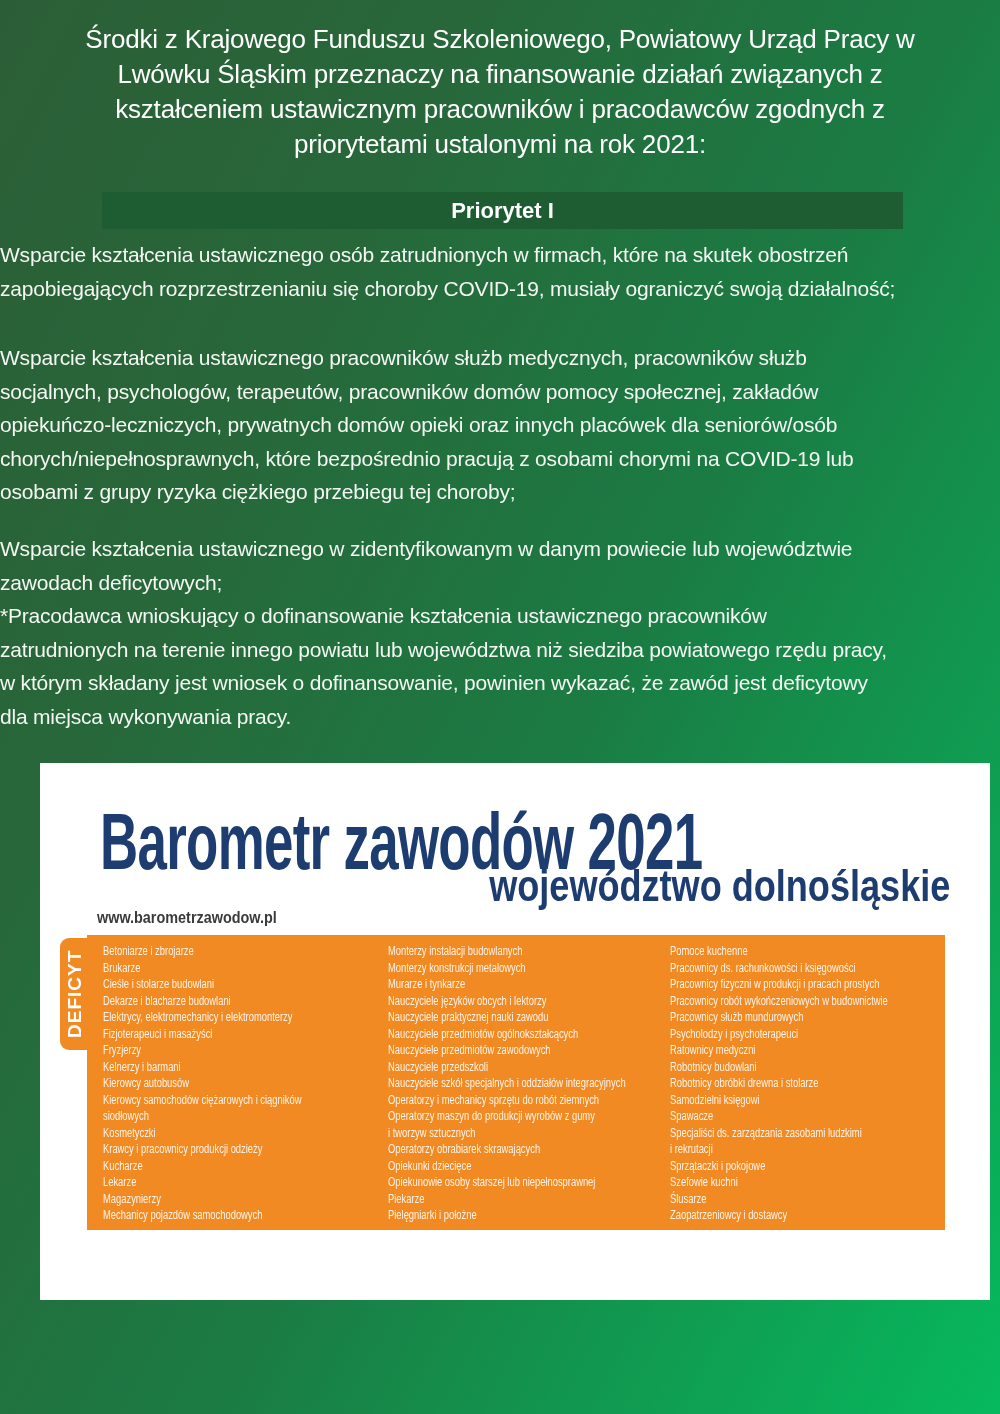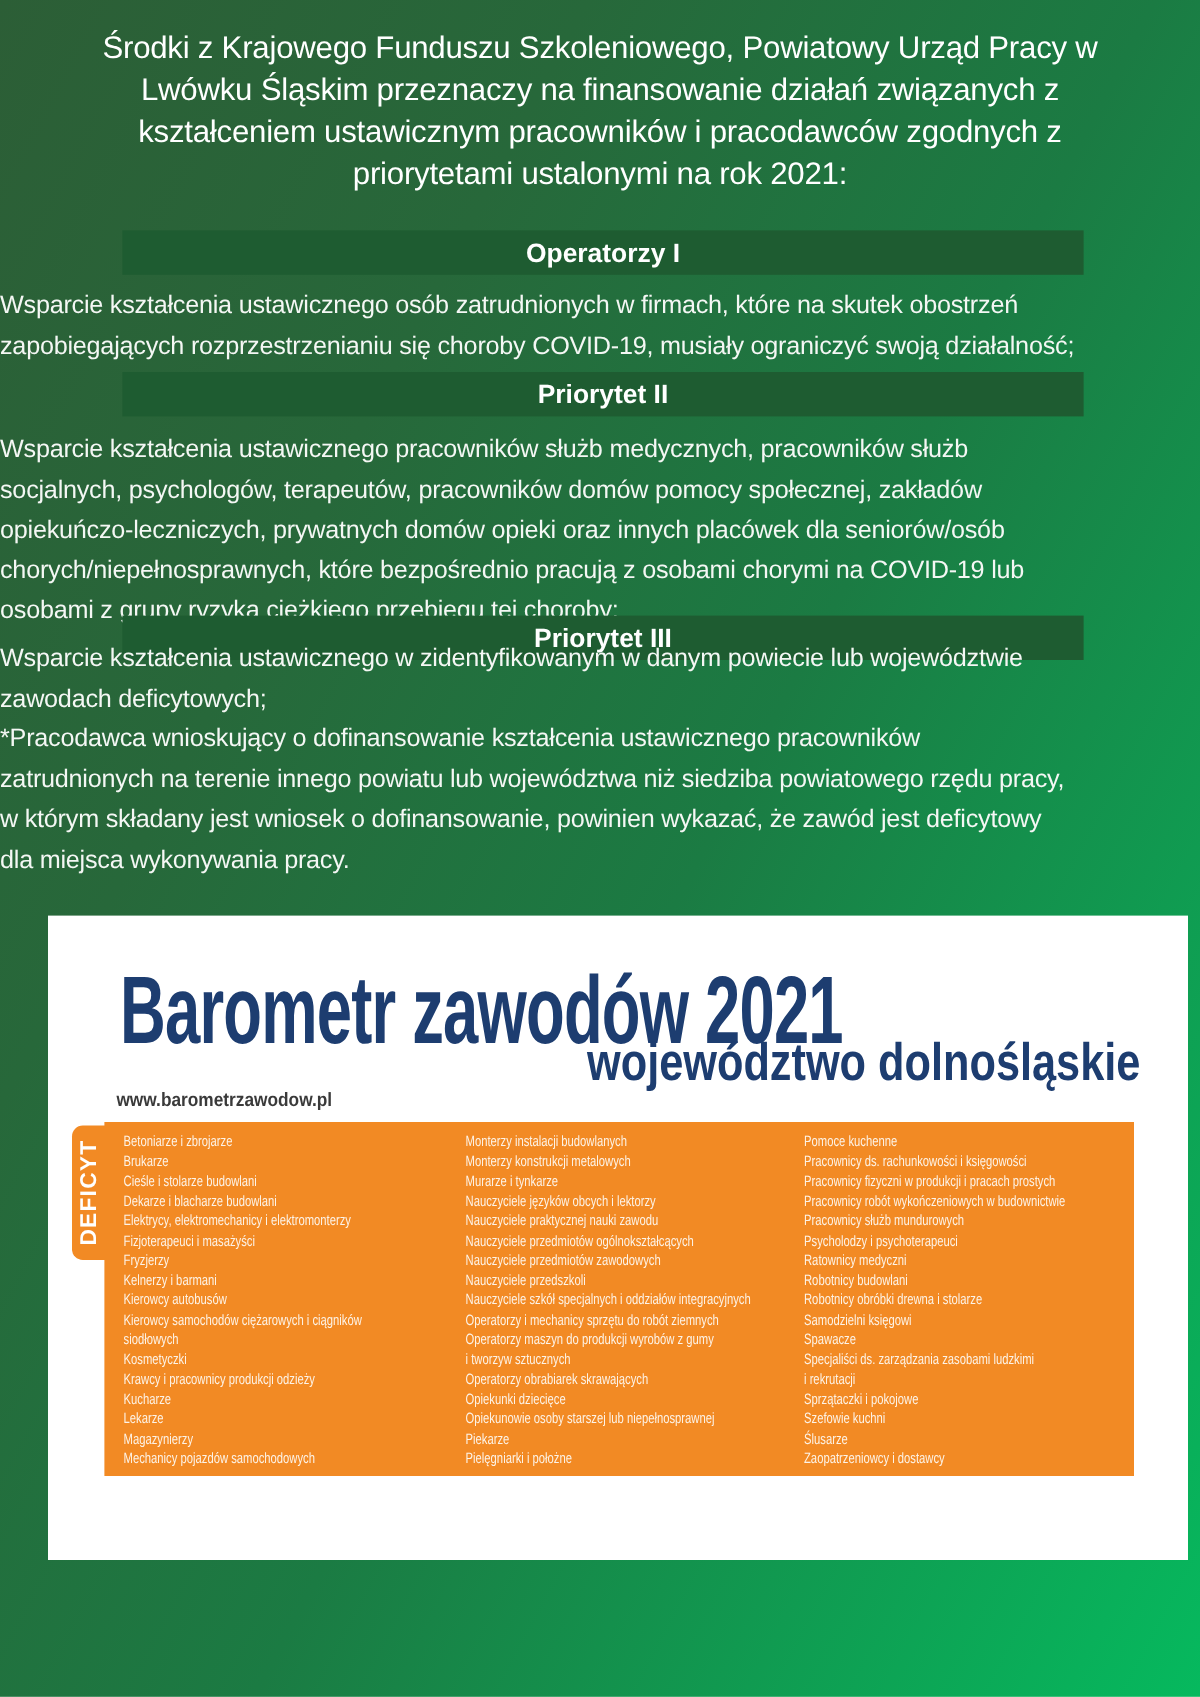--- a/index.html
+++ b/index.html
@@ -10,21 +10,21 @@
 
   .main-title{position:absolute;top:22px;left:0;width:1000px;text-align:center;
     color:#ffffff;font-weight:normal;font-size:26px;line-height:35px;font-stretch:condensed;letter-spacing:-0.2px;}
 
   .prio-bar{position:absolute;left:102px;width:801px;height:37px;background:#1e5c31;
     color:#ffffff;font-weight:bold;font-size:22px;line-height:37px;text-align:center;font-stretch:condensed;}
   .bar-1{top:192px;} .bar-2{top:310px;} .bar-3{top:513px;}
 
   .prio-text{position:absolute;left:0;width:1000px;
     color:#f4f7f4;font-size:21px;line-height:33.5px;font-stretch:condensed;letter-spacing:-0.2px;}
-  .text-1{top:238px;} .text-2{top:358px;} .text-3{top:532px;}
+  .text-1{top:238px;} .text-2{top:341px;} .text-3{top:532px;}
 
   .card{position:absolute;left:40px;top:763px;width:950px;height:537px;background:#ffffff;}
   .baro-title{position:absolute;left:60px;top:39px;color:#1d3d70;font-weight:bold;
     font-size:80px;line-height:80px;white-space:nowrap;transform:scaleX(0.66);transform-origin:left top;letter-spacing:-1px;}
   .baro-subtitle{position:absolute;right:40px;top:100px;color:#1d3d70;font-weight:bold;
     font-size:44px;line-height:46px;white-space:nowrap;transform:scaleX(0.82);transform-origin:right top;}
   .baro-url{position:absolute;left:57px;top:146px;color:#3a3a3a;font-weight:bold;
     font-size:16px;transform:scaleX(0.9);transform-origin:left top;white-space:nowrap;}
 
   .deficit-panel{position:absolute;left:47px;top:172px;width:858px;height:295px;background:#f28a24;}
@@ -43,37 +43,31 @@
 <body>
 
 <div class="page">
 
   <div class="main-title pre">Środki z Krajowego Funduszu Szkoleniowego, Powiatowy Urząd Pracy w
 Lwówku Śląskim przeznaczy na finansowanie działań związanych z
 kształceniem ustawicznym pracowników i pracodawców zgodnych z
 priorytetami ustalonymi na rok 2021:</div>
 
   <div class="prio-bar bar-1">
-    <span>Operatorzy I</span>
+    <span>Priorytet I</span>
   </div>
   <div class="prio-text text-1 pre">Wsparcie kształcenia ustawicznego osób zatrudnionych w firmach, które na skutek obostrzeń
 zapobiegających rozprzestrzenianiu się choroby COVID-19, musiały ograniczyć swoją działalność;</div>
 
-  <div class="prio-bar bar-2">
-    <span>Priorytet II</span>
-  </div>
   <div class="prio-text text-2 pre">Wsparcie kształcenia ustawicznego pracowników służb medycznych, pracowników służb
 socjalnych, psychologów, terapeutów, pracowników domów pomocy społecznej, zakładów
 opiekuńczo-leczniczych, prywatnych domów opieki oraz innych placówek dla seniorów/osób
 chorych/niepełnosprawnych, które bezpośrednio pracują z osobami chorymi na COVID-19 lub
 osobami z grupy ryzyka ciężkiego przebiegu tej choroby;</div>
 
-  <div class="prio-bar bar-3">
-    <span>Priorytet III</span>
-  </div>
   <div class="prio-text text-3 pre">Wsparcie kształcenia ustawicznego w zidentyfikowanym w danym powiecie lub województwie
 zawodach deficytowych;
 *Pracodawca wnioskujący o dofinansowanie kształcenia ustawicznego pracowników
 zatrudnionych na terenie innego powiatu lub województwa niż siedziba powiatowego rzędu pracy,
 w którym składany jest wniosek o dofinansowanie, powinien wykazać, że zawód jest deficytowy
 dla miejsca wykonywania pracy.</div>
 
   <div class="card">
     <div class="baro-title">Barometr zawodów 2021</div>
     <div class="baro-subtitle">województwo dolnośląskie</div>

